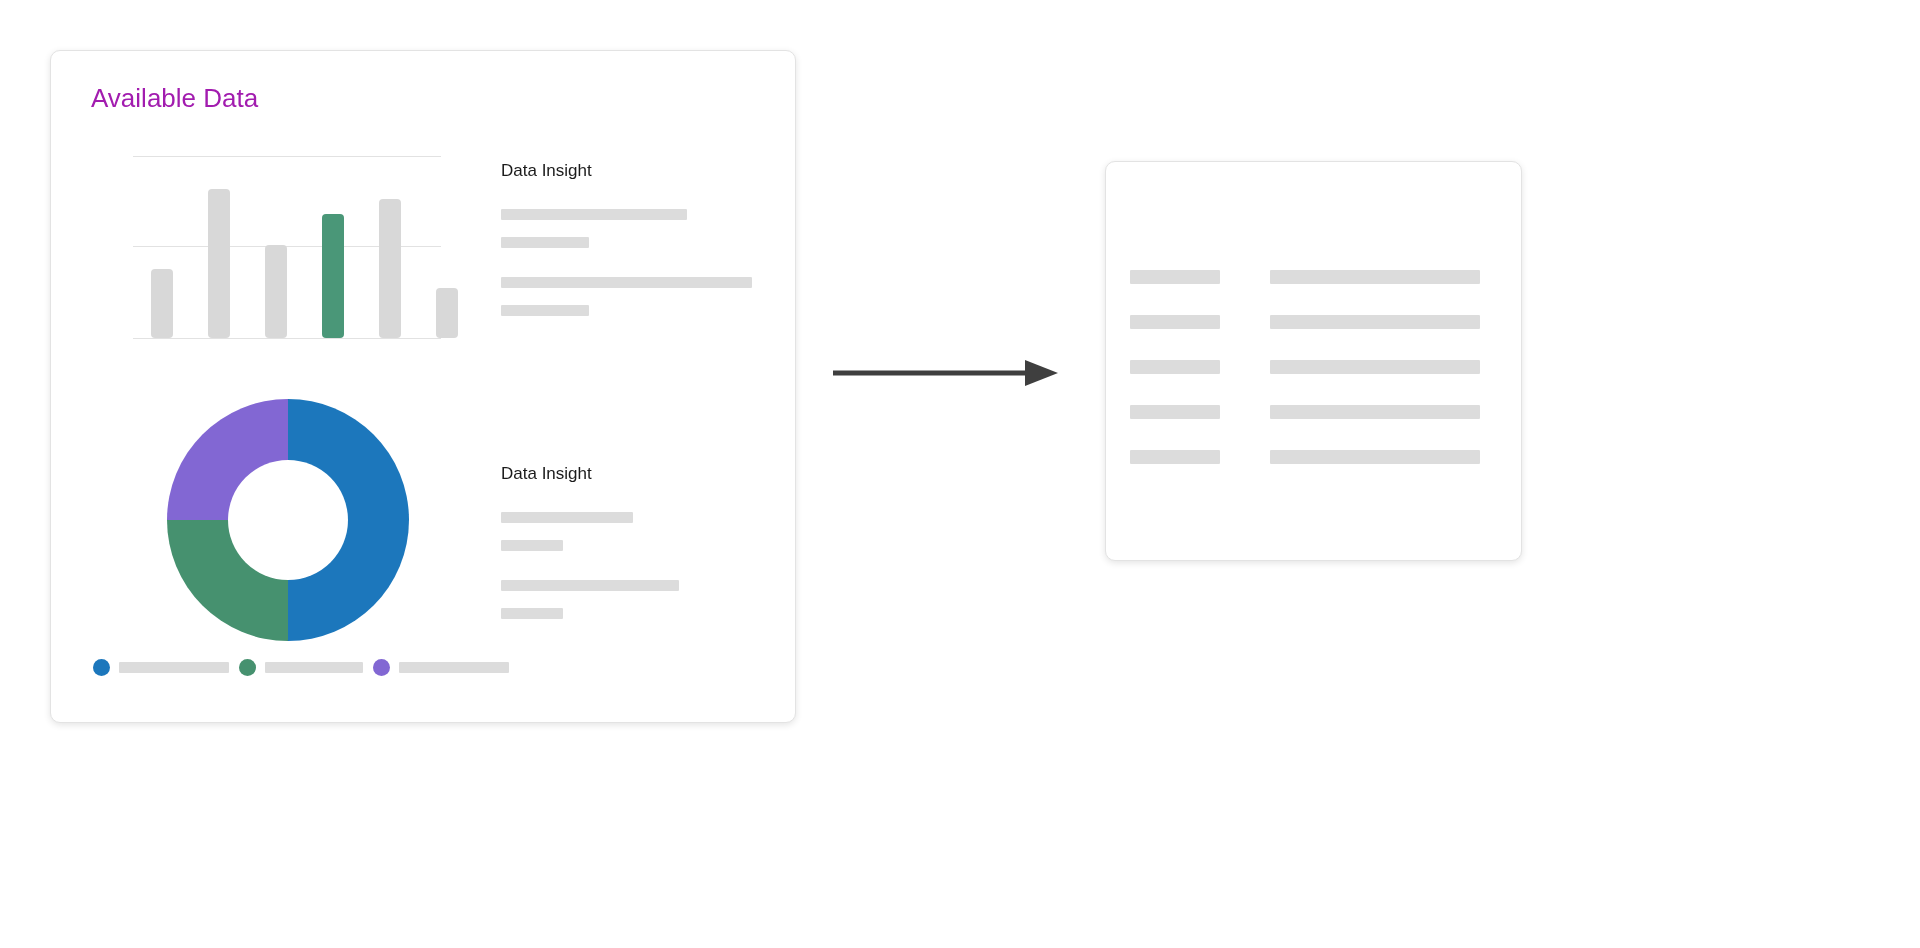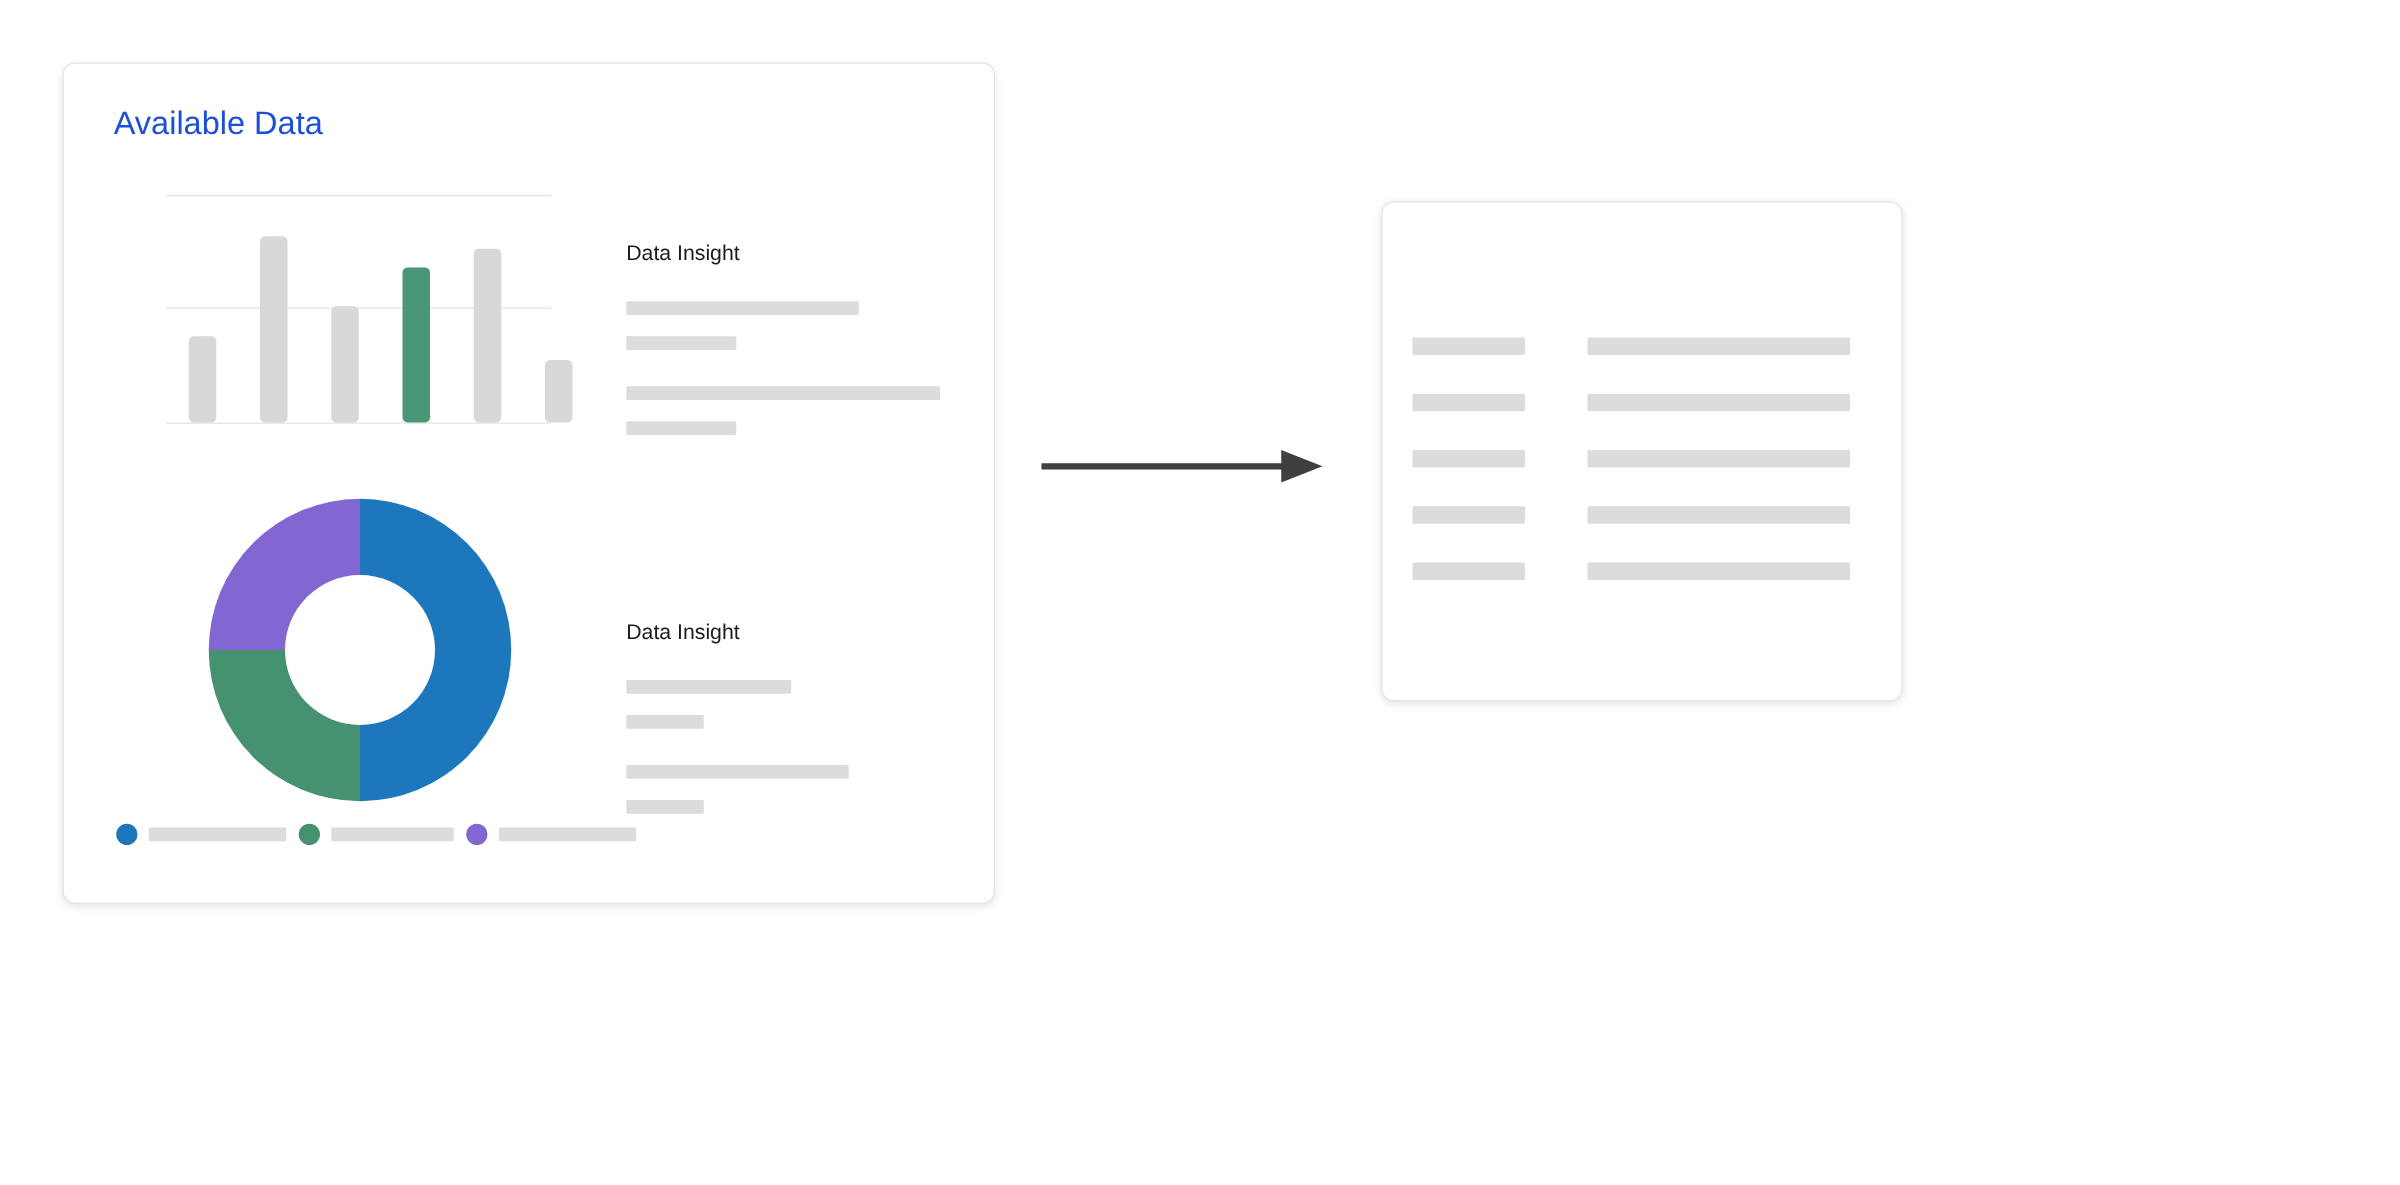--- a/index.html
+++ b/index.html
@@ -26,21 +26,21 @@
     border: 1px solid #e3e3e3;
     border-radius: 10px;
     box-shadow: 0 2px 7px rgba(0,0,0,0.11);
   }
 
   #left-card  { left: 50px;   top: 50px;  width: 746px;  height: 673px; }
   #right-card { left: 1105px; top: 161px; width: 417px;  height: 400px; }
 
   .card-title {
     position: absolute;
-    color: #1d4ed8;
+    color: #a21caf;
     font-weight: 400;
     white-space: nowrap;
   }
 
   #left-title  { left: 40px; top: 32px; font-size: 26px; }
   #right-title { left: 23px; top: 24px; font-size: 27px; font-weight: 700; letter-spacing: -0.2px; }
 
   
   #bar-chart {
     position: absolute;
@@ -127,21 +127,20 @@
     width: 270px;
   }
   #insight-1 { top: 110px; }
   #insight-2 { top: 413px; }
 
   .insight-title {
     font-size: 17px;
     color: #1b1b1b;
     margin-bottom: 28px;
     white-space: nowrap;
-    margin-top: 32px;
   }
   .skel-line {
     height: 11px;
     background: #dcdcdc;
     border-radius: 1px;
   }
   .insight-lines { display: flex; flex-direction: column; }
 
   
   #arrow {

